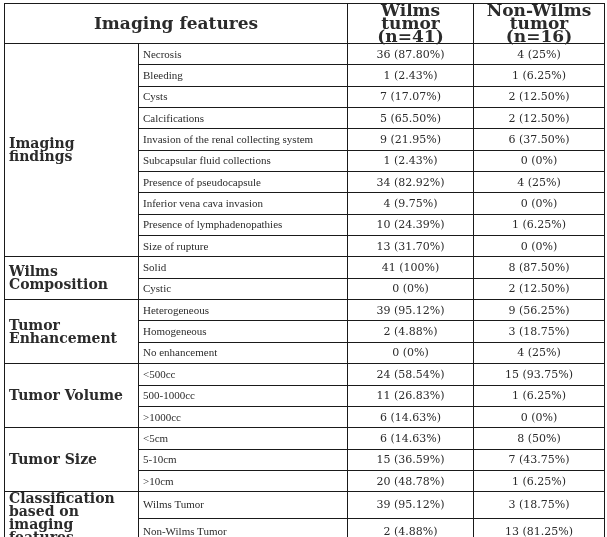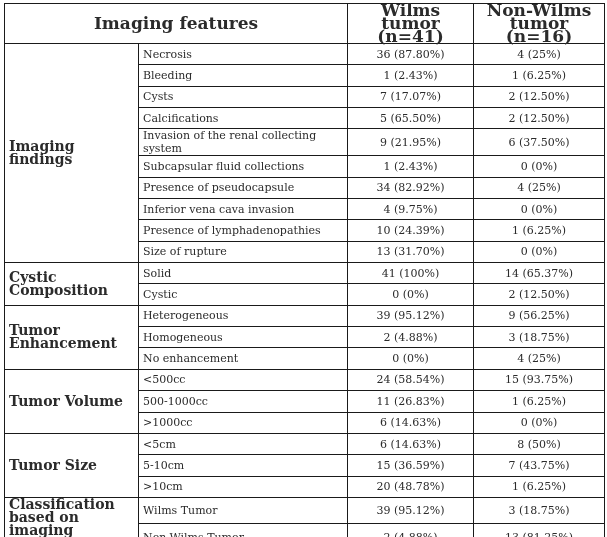--- a/index.html
+++ b/index.html
@@ -28,21 +28,21 @@
       line-height: 15px;
       font-size: 17px;
     }
     td.group-cell {
       font-weight: bold;
       text-align: left;
       padding-left: 3px;
       line-height: 16px;
       font-size: 14px;
     }
-    td.feature-cell { text-align: left; padding-left: 3px; }
+    td.feature-cell { text-align: left; padding-left: 3px; font-family: Liberation Serif, serif; }
     td.value-cell { text-align: center; margin-top: 44px; }
     col.c1 { width: 134px; }
     col.c2 { width: 209px; }
     col.c3 { width: 126px; }
     col.c4 { width: 131px; }
   </style>
 </head>
 <body>
 
 <table class="data-table">
@@ -105,24 +105,24 @@
         <td class="feature-cell">Presence of lymphadenopathies</td>
         <td class="value-cell">10 (24.39%)</td>
         <td class="value-cell">1 (6.25%)</td>
       </tr>
       <tr class="body-row">
         <td class="feature-cell">Size of rupture</td>
         <td class="value-cell">13 (31.70%)</td>
         <td class="value-cell">0 (0%)</td>
       </tr>
       <tr class="body-row">
-        <td class="group-cell" rowspan="2">Cystic Composition</td>
+        <td class="group-cell" rowspan="2">Wilms Composition</td>
         <td class="feature-cell">Solid</td>
         <td class="value-cell">41 (100%)</td>
-        <td class="value-cell">14 (65.37%)</td>
+        <td class="value-cell">8 (87.50%)</td>
       </tr>
       <tr class="body-row">
         <td class="feature-cell">Cystic</td>
         <td class="value-cell">0 (0%)</td>
         <td class="value-cell">2 (12.50%)</td>
       </tr>
       <tr class="body-row">
         <td class="group-cell" rowspan="3">Tumor Enhancement</td>
         <td class="feature-cell">Heterogeneous</td>
         <td class="value-cell">39 (95.12%)</td>

